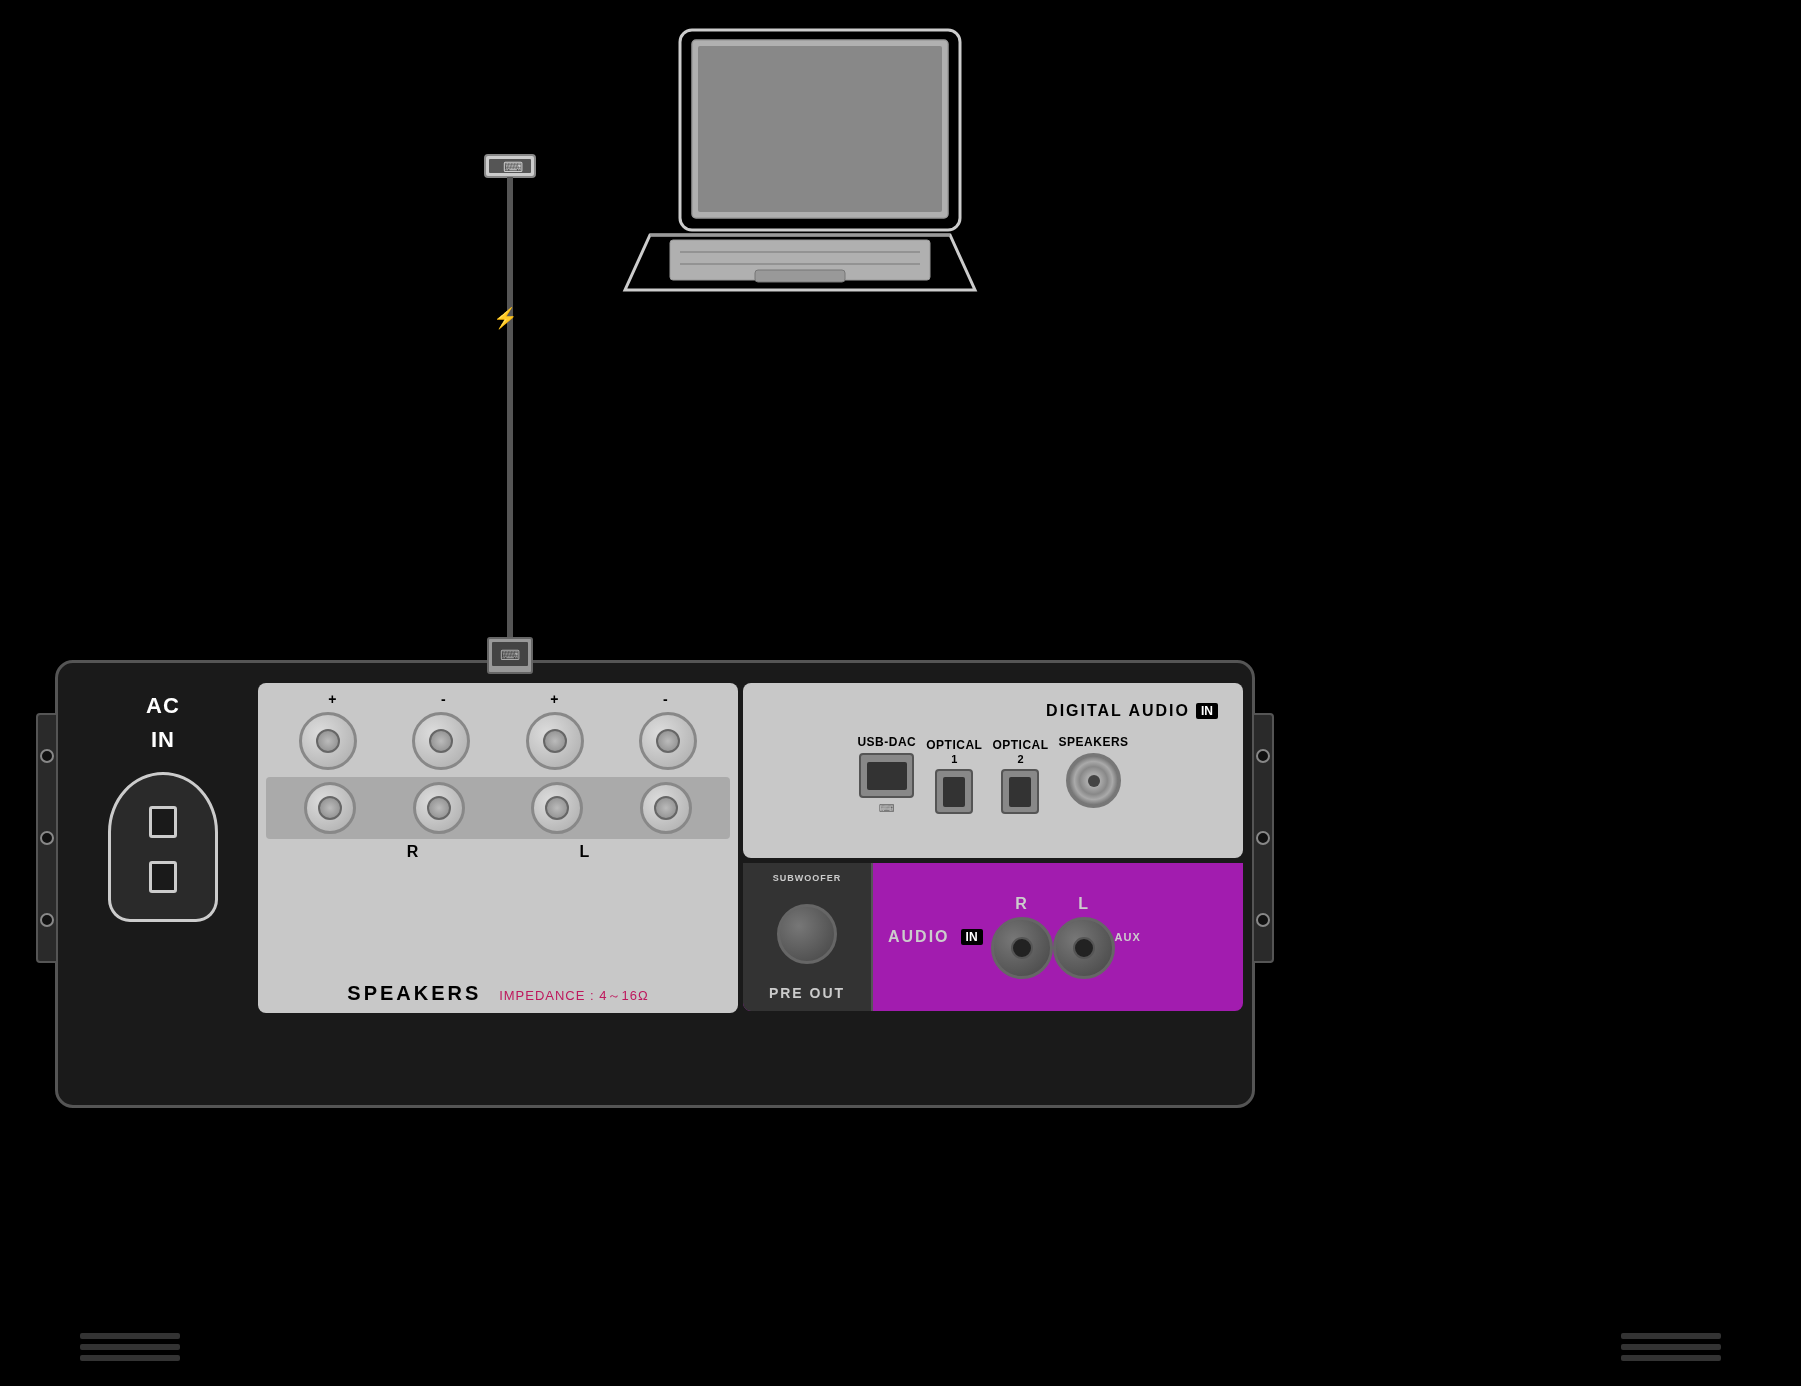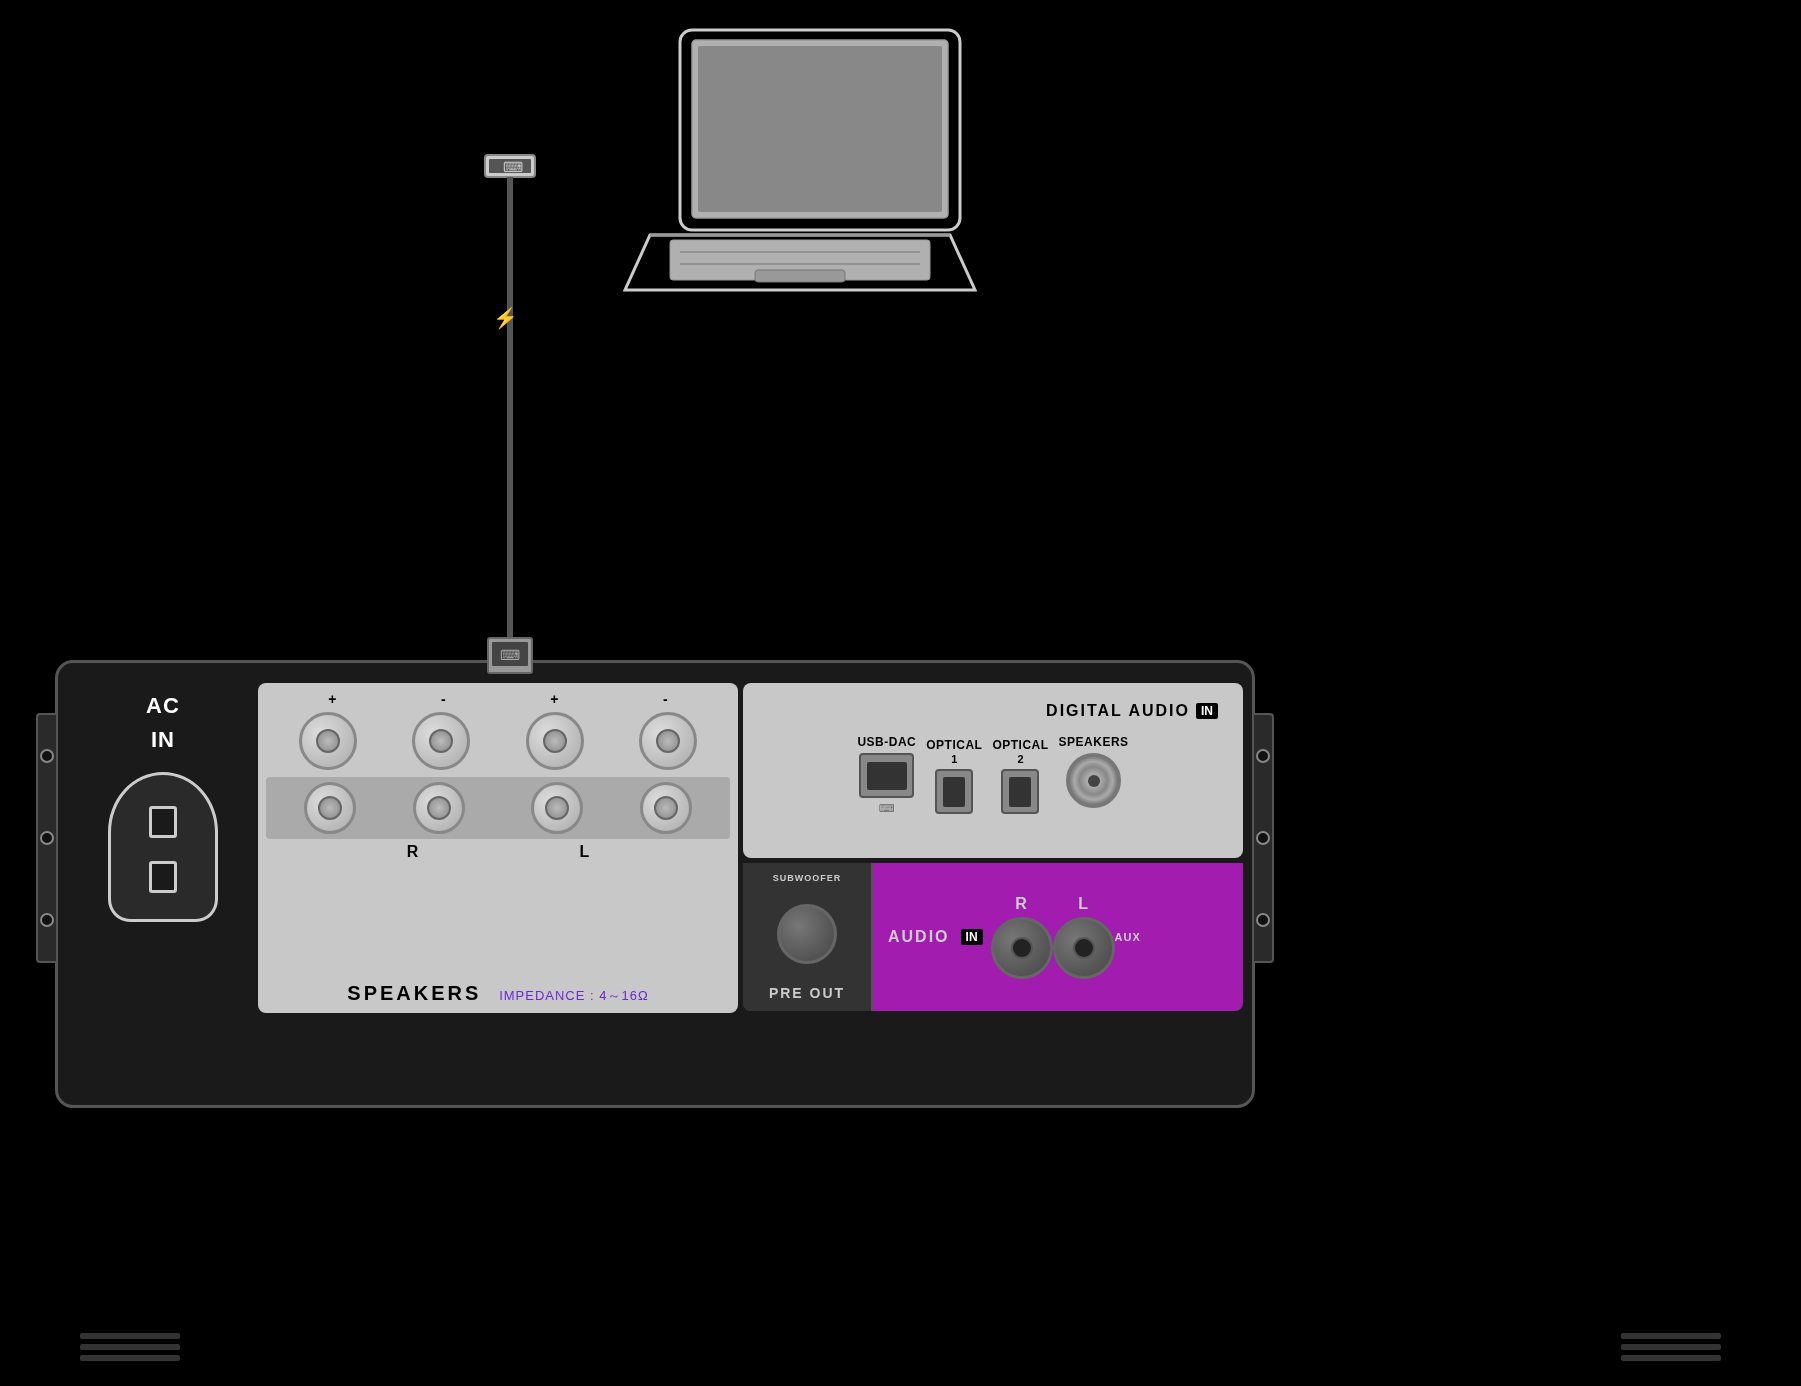--- a/index.html
+++ b/index.html
@@ -143,21 +143,21 @@
 
     .speakers-title {
       font-size: 20px;
       font-weight: bold;
       letter-spacing: 3px;
       color: #000;
     }
 
     .impedance-label {
       font-size: 13px;
-      color: #6d28d9;
+      color: #be185d;
       letter-spacing: 1px;
     }
 
     
     .digital-section {
       position: absolute;
       top: 20px;
       left: 685px;
       width: 500px;
       height: 175px;

